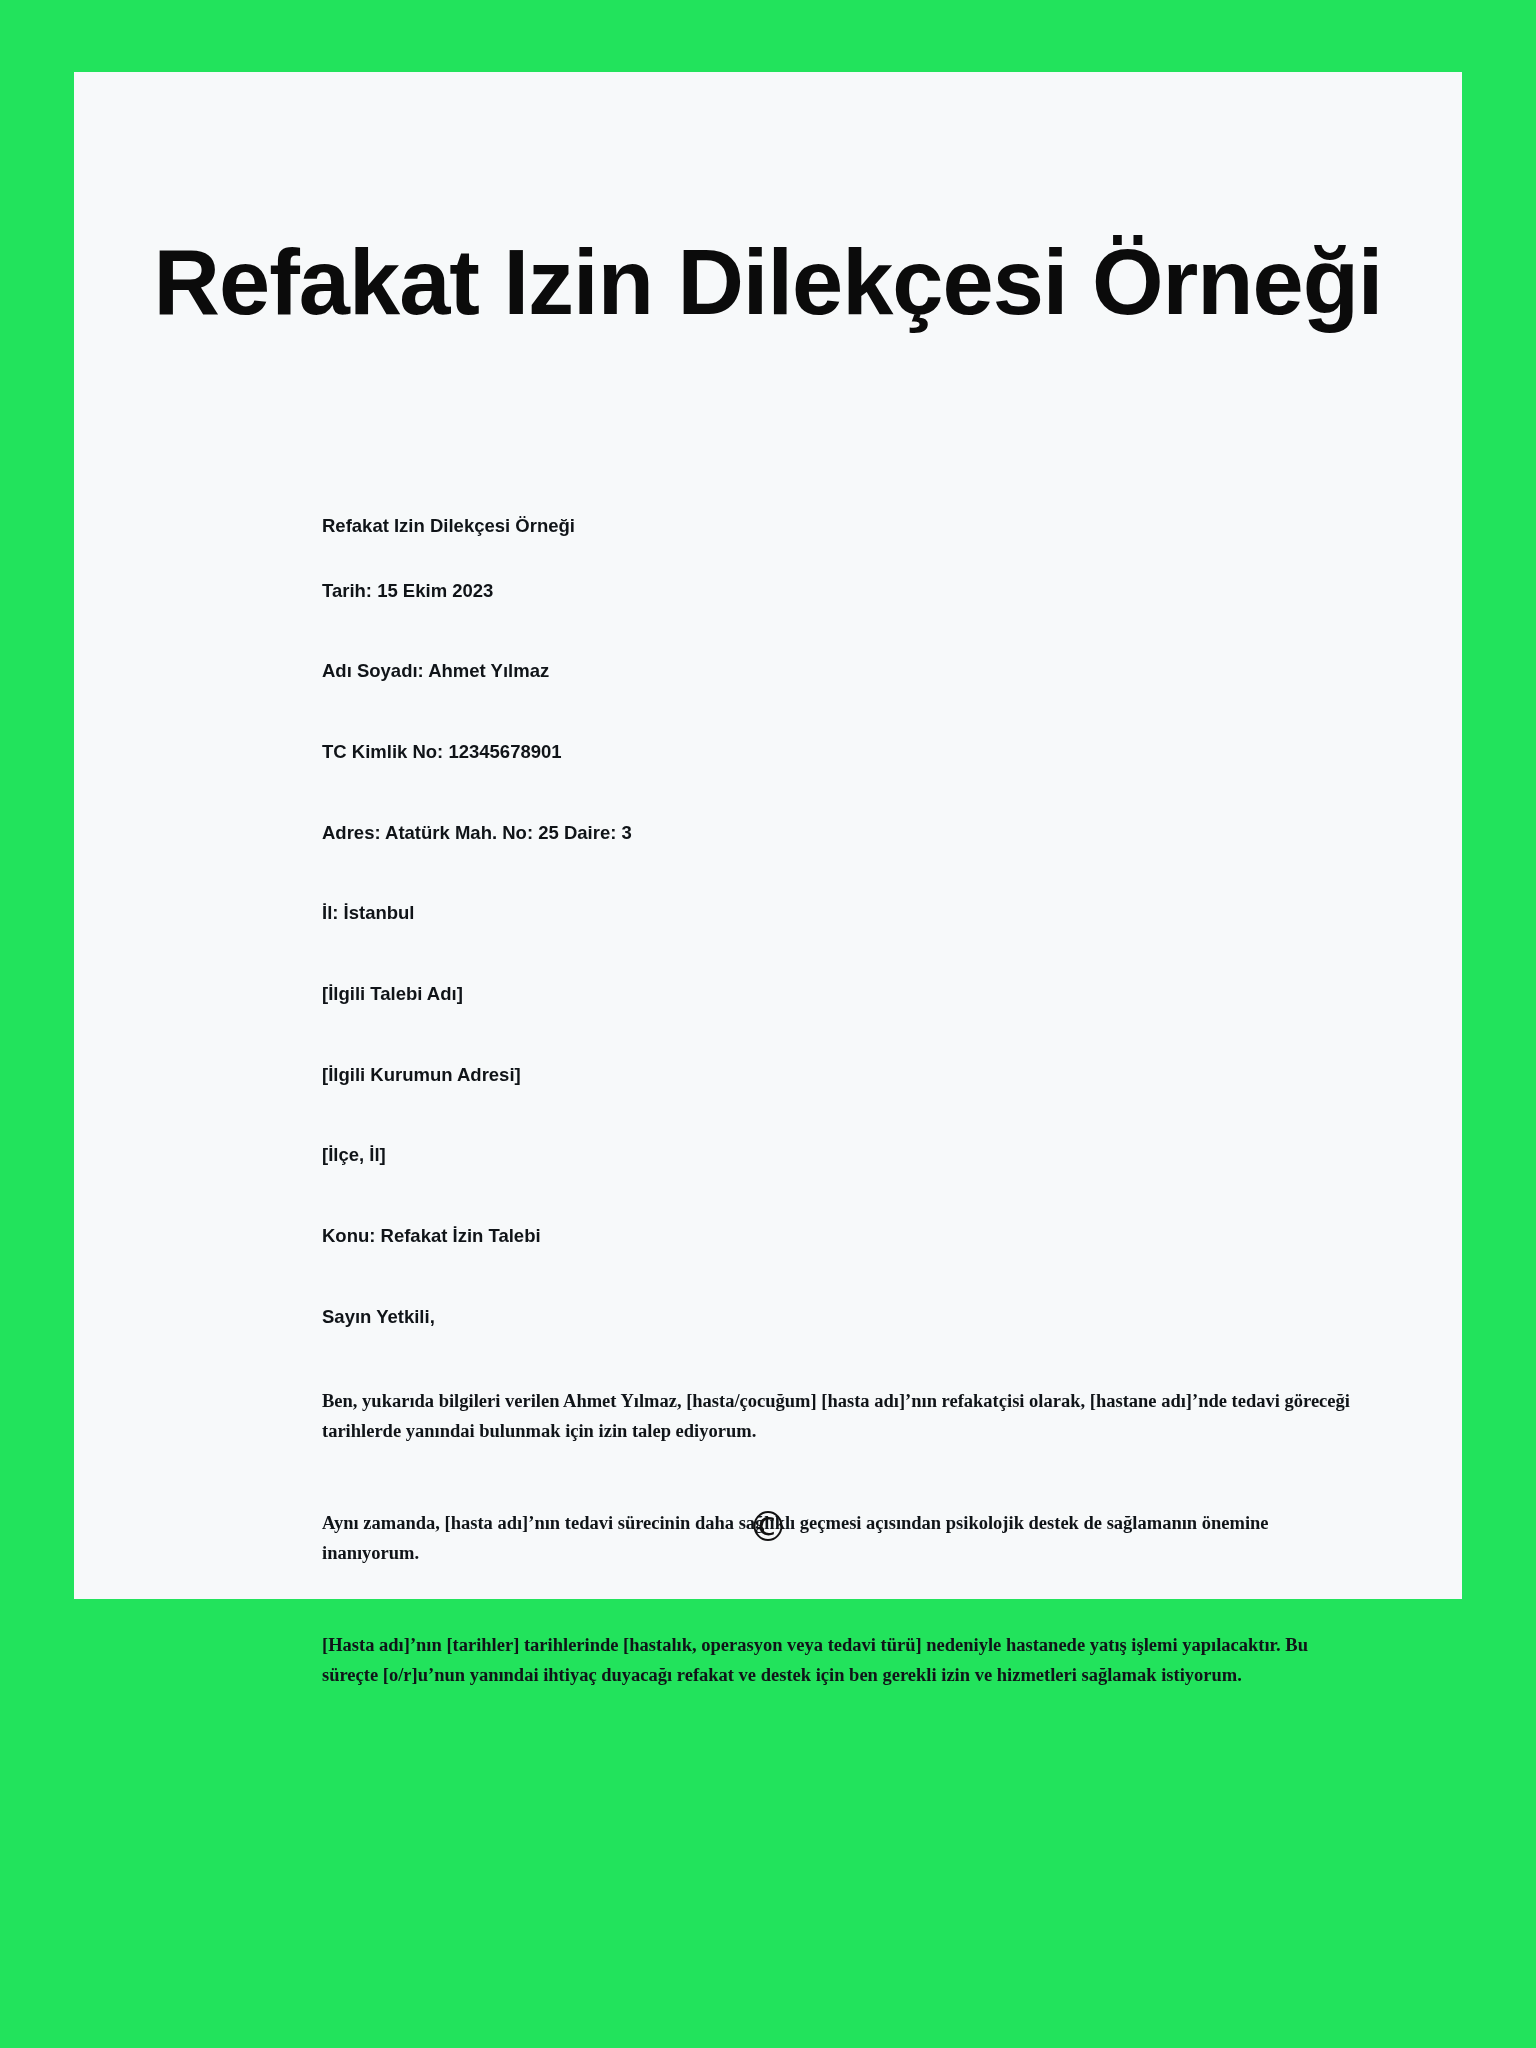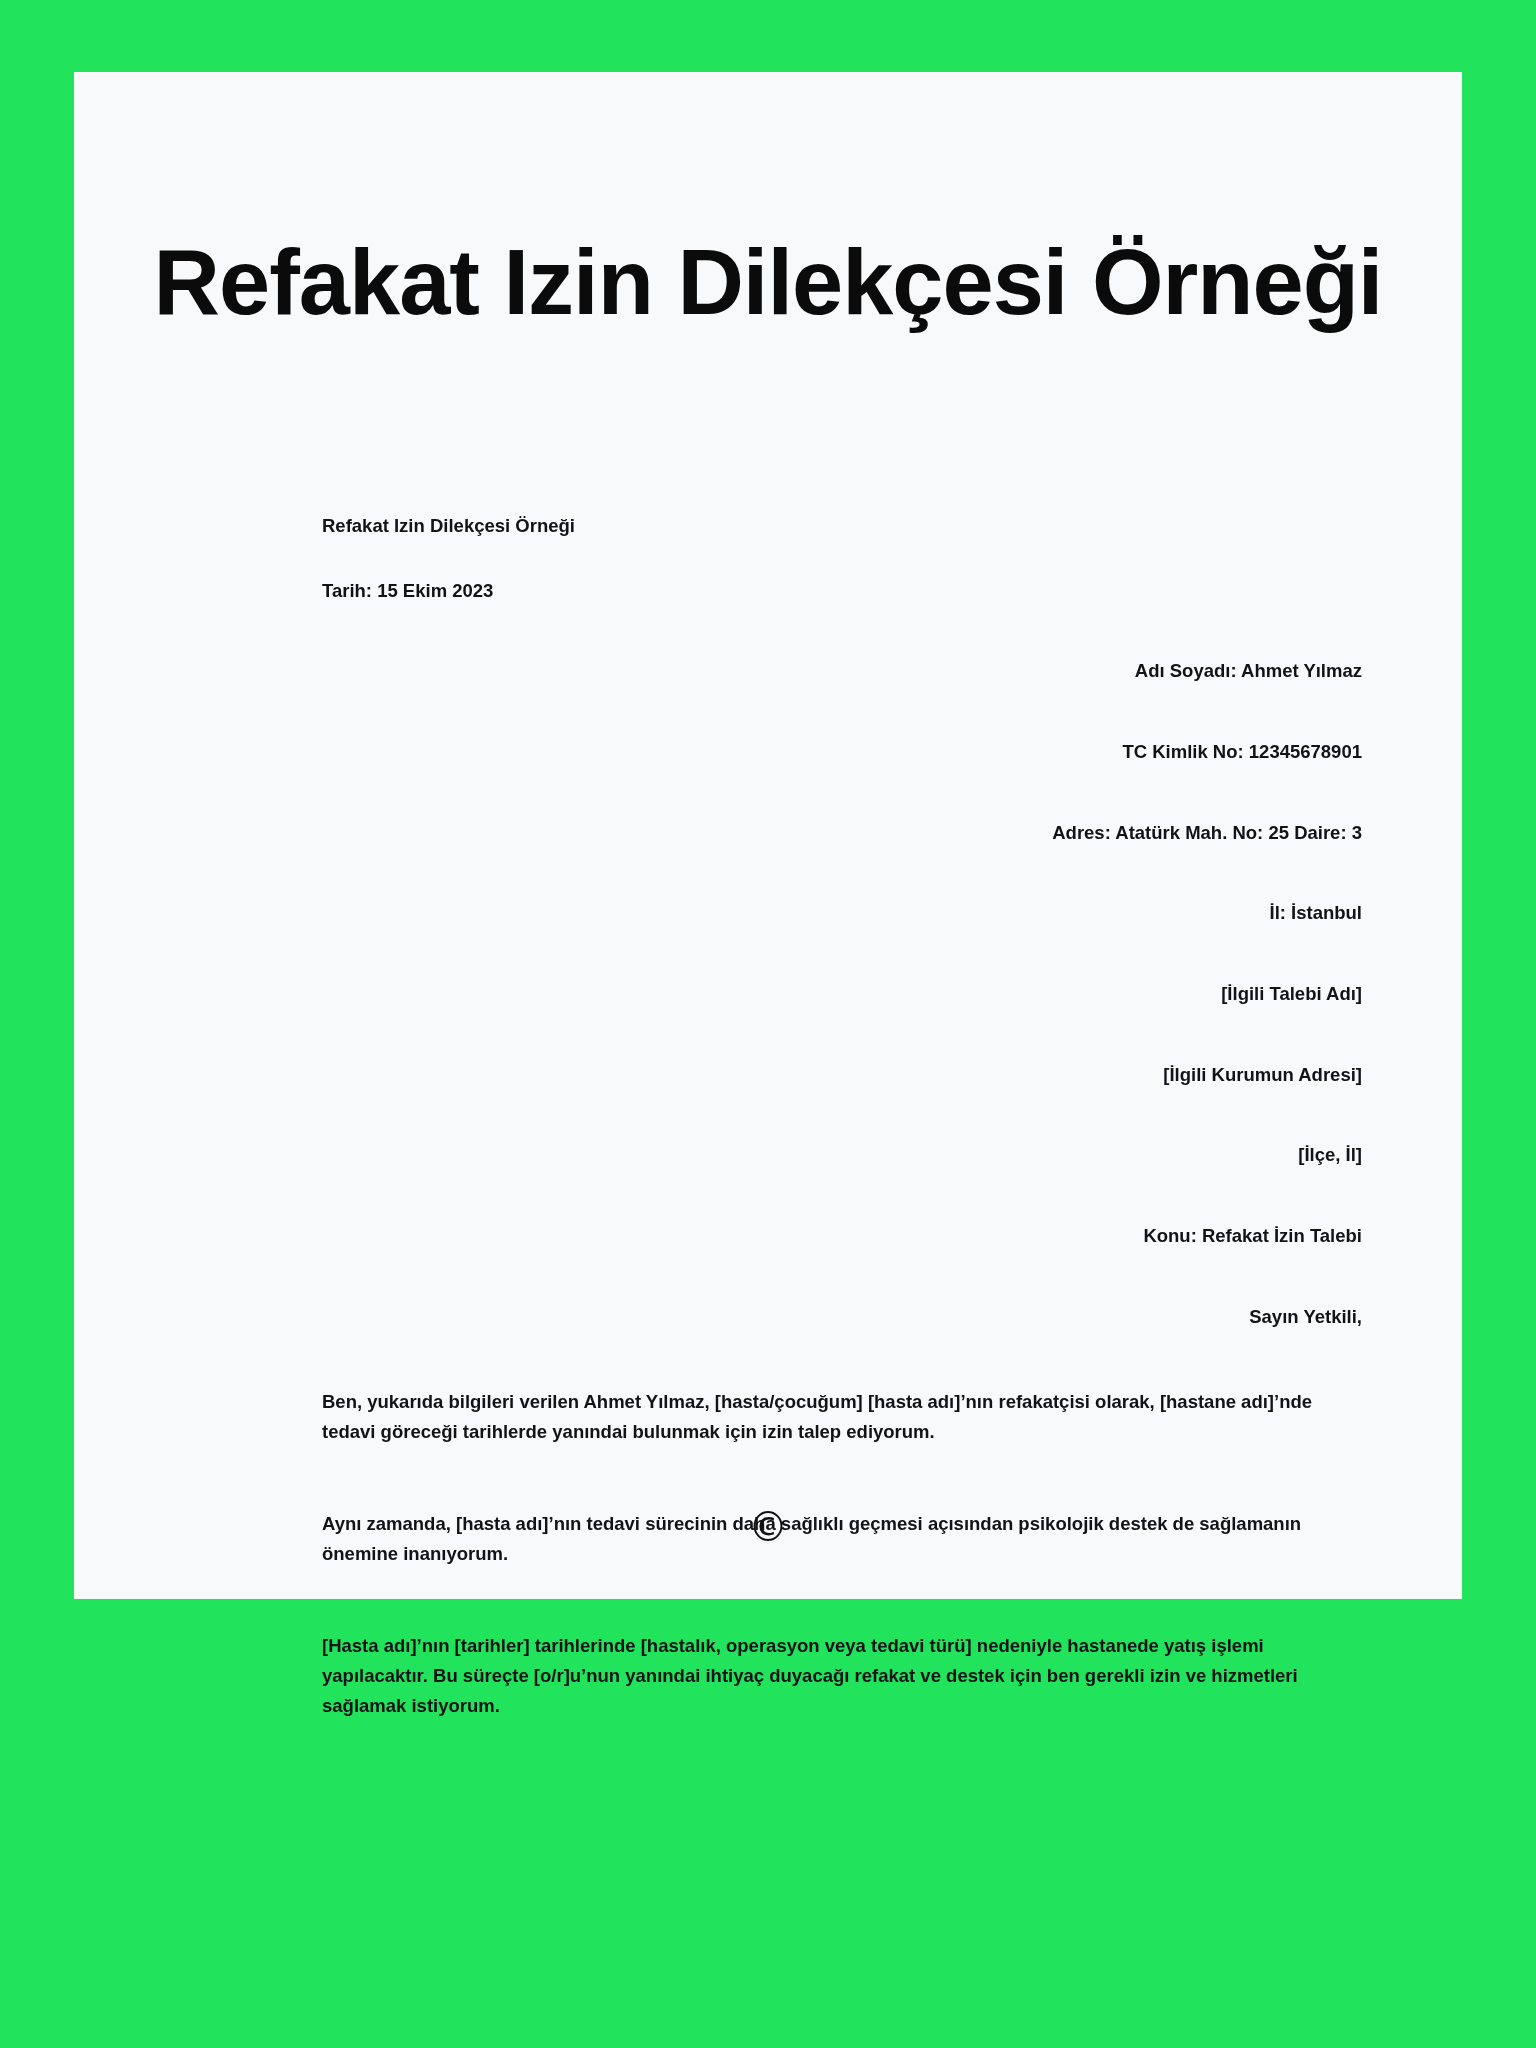--- a/index.html
+++ b/index.html
@@ -45,30 +45,29 @@
   .line {
     font-size: 18.5px;
     font-weight: bold;
     color: #101418;
     line-height: 1.55;
     margin: 0 0 36px 0;
     font-family: "Liberation Sans", sans-serif;
   }
   .line.gap-before {
     margin-top: 52px;
-    text-align: right;
   }
   .para {
     font-size: 18.5px;
     font-weight: bold;
     color: #101418;
     line-height: 1.62;
     margin: 0 0 62px 0;
     max-width: 1040px;
-    font-family: Liberation Sans, sans-serif;
+    font-family: Liberation Serif, serif;
   }
   .copyright {
     position: absolute;
     left: 0;
     bottom: 52px;
     width: 1388px;
     text-align: center;
     font-size: 40px;
     color: #111;
     line-height: 1;

